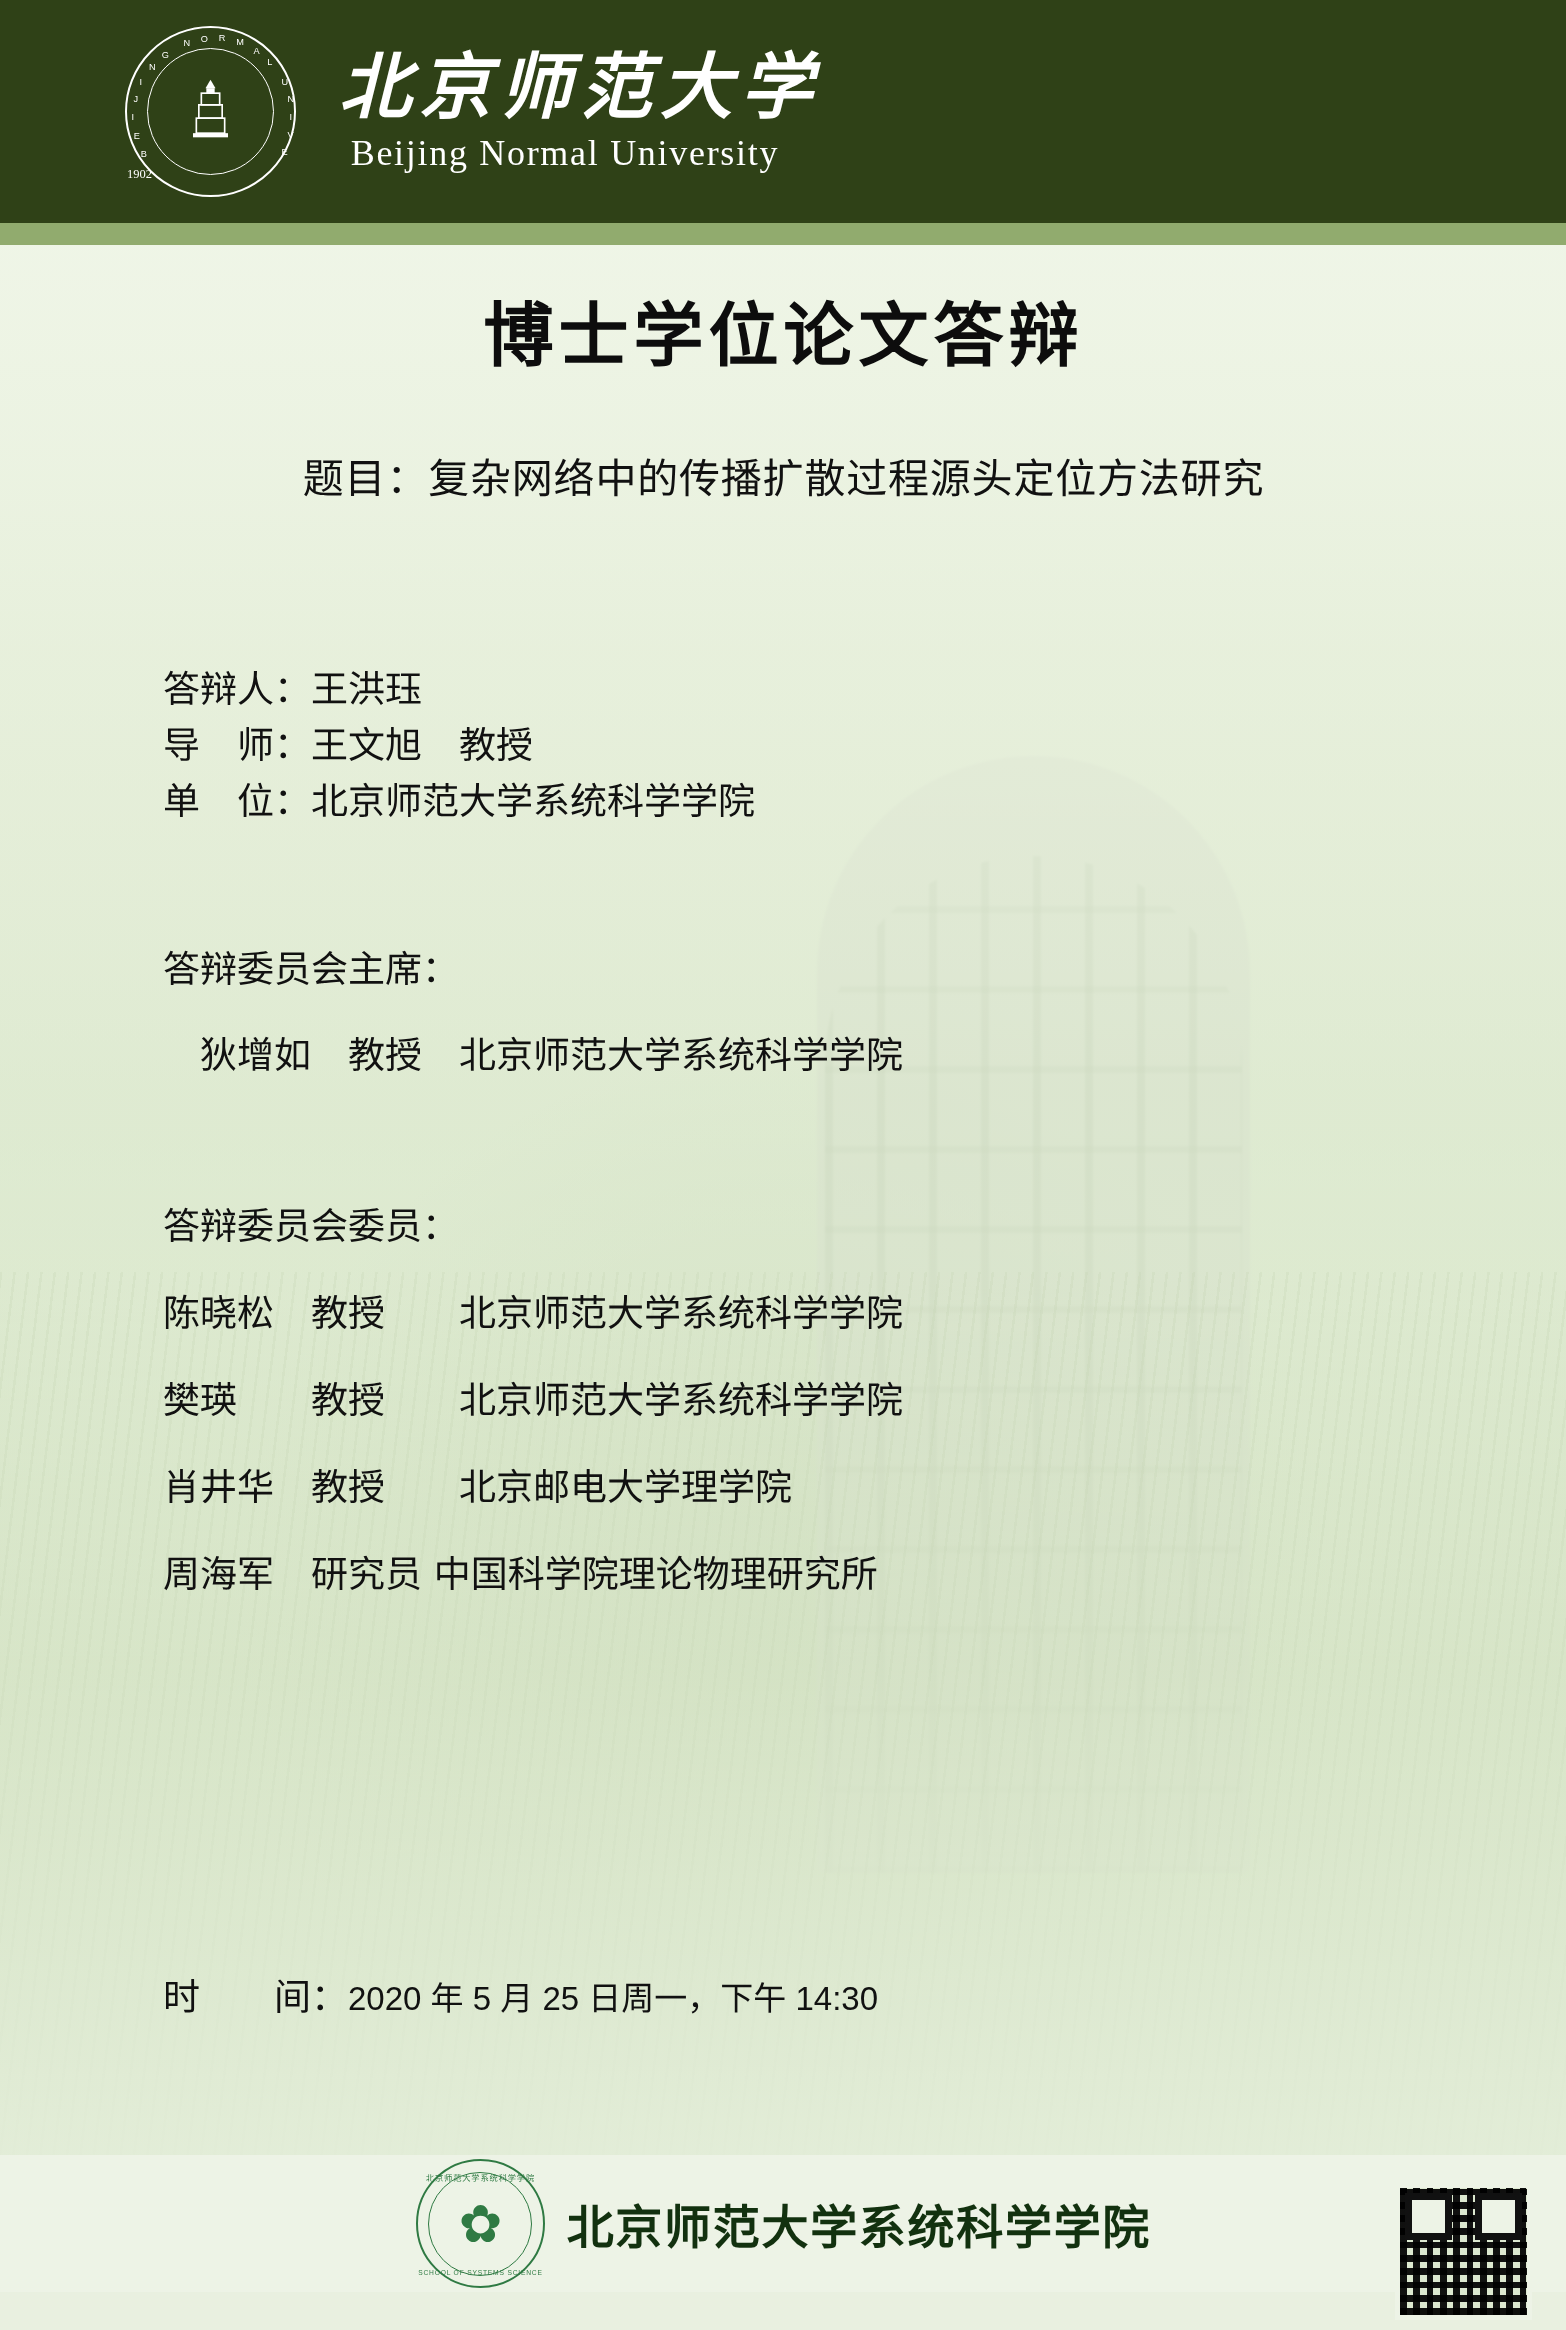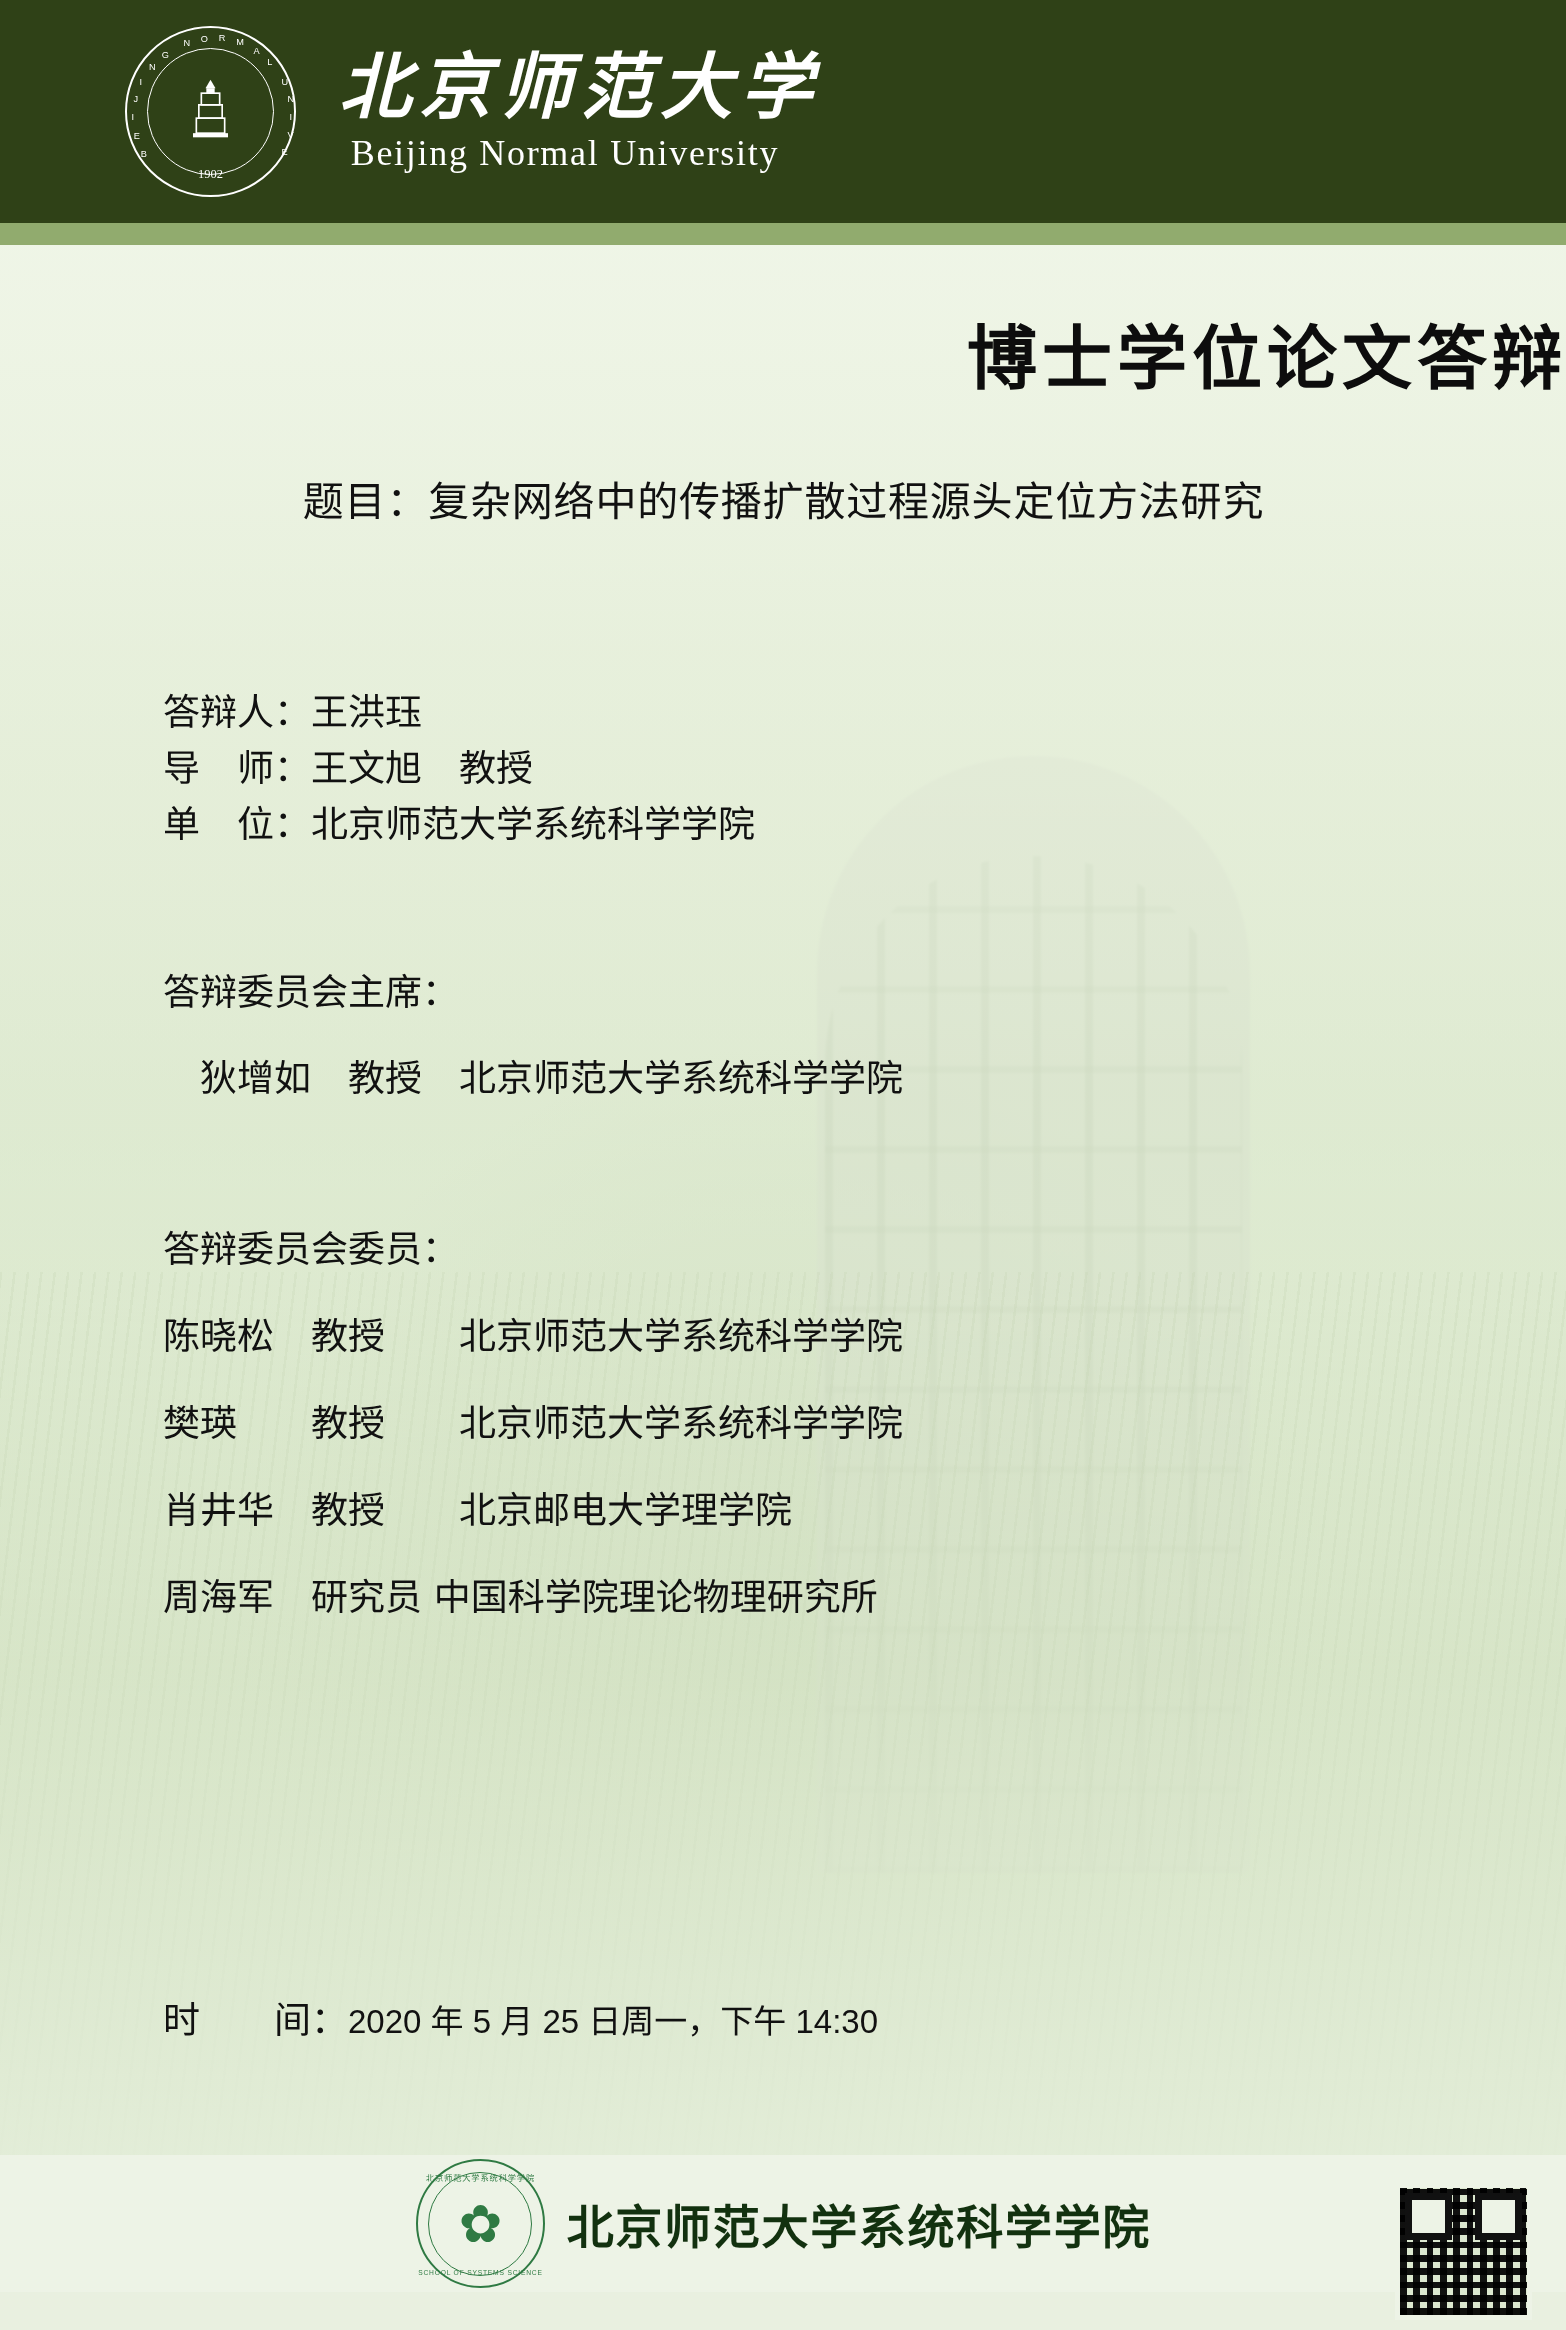--- a/index.html
+++ b/index.html
@@ -60,21 +60,20 @@
     left: 50%;
     top: 50%;
     transform-origin: 0 0;
     white-space: pre;
   }
   .bnu-seal .year {
     position: absolute;
     bottom: 13.3px;
     left: 0;
     right: 0;
-    text-align: center;
     color: #ffffff;
     font-size: 12.5px;
     font-family: "Liberation Serif", serif;
   }
   .bnu-seal .tower {
     position: relative;
     width: 45px;
     height: 67px;
     color: #ffffff;
   }
@@ -161,25 +160,25 @@
 
   .content {
     position: relative;
     z-index: 3;
     padding: 0 0 0 0;
     color: #111111;
     font-family: "DejaVu Sans", "Liberation Sans", sans-serif;
   }
 
   .doc-title {
-    text-align: right;
+    text-align: center;
     font-size: 70px;
     font-weight: bold;
     letter-spacing: 5px;
-    padding-top: 79px;
+    padding-top: 56px;
     color: #0d0d0d;
   }
   .doc-subject {
     text-align: center;
     font-size: 41px;
     letter-spacing: 0.8px;
     margin-top: 65px;
     color: #111111;
   }
 

